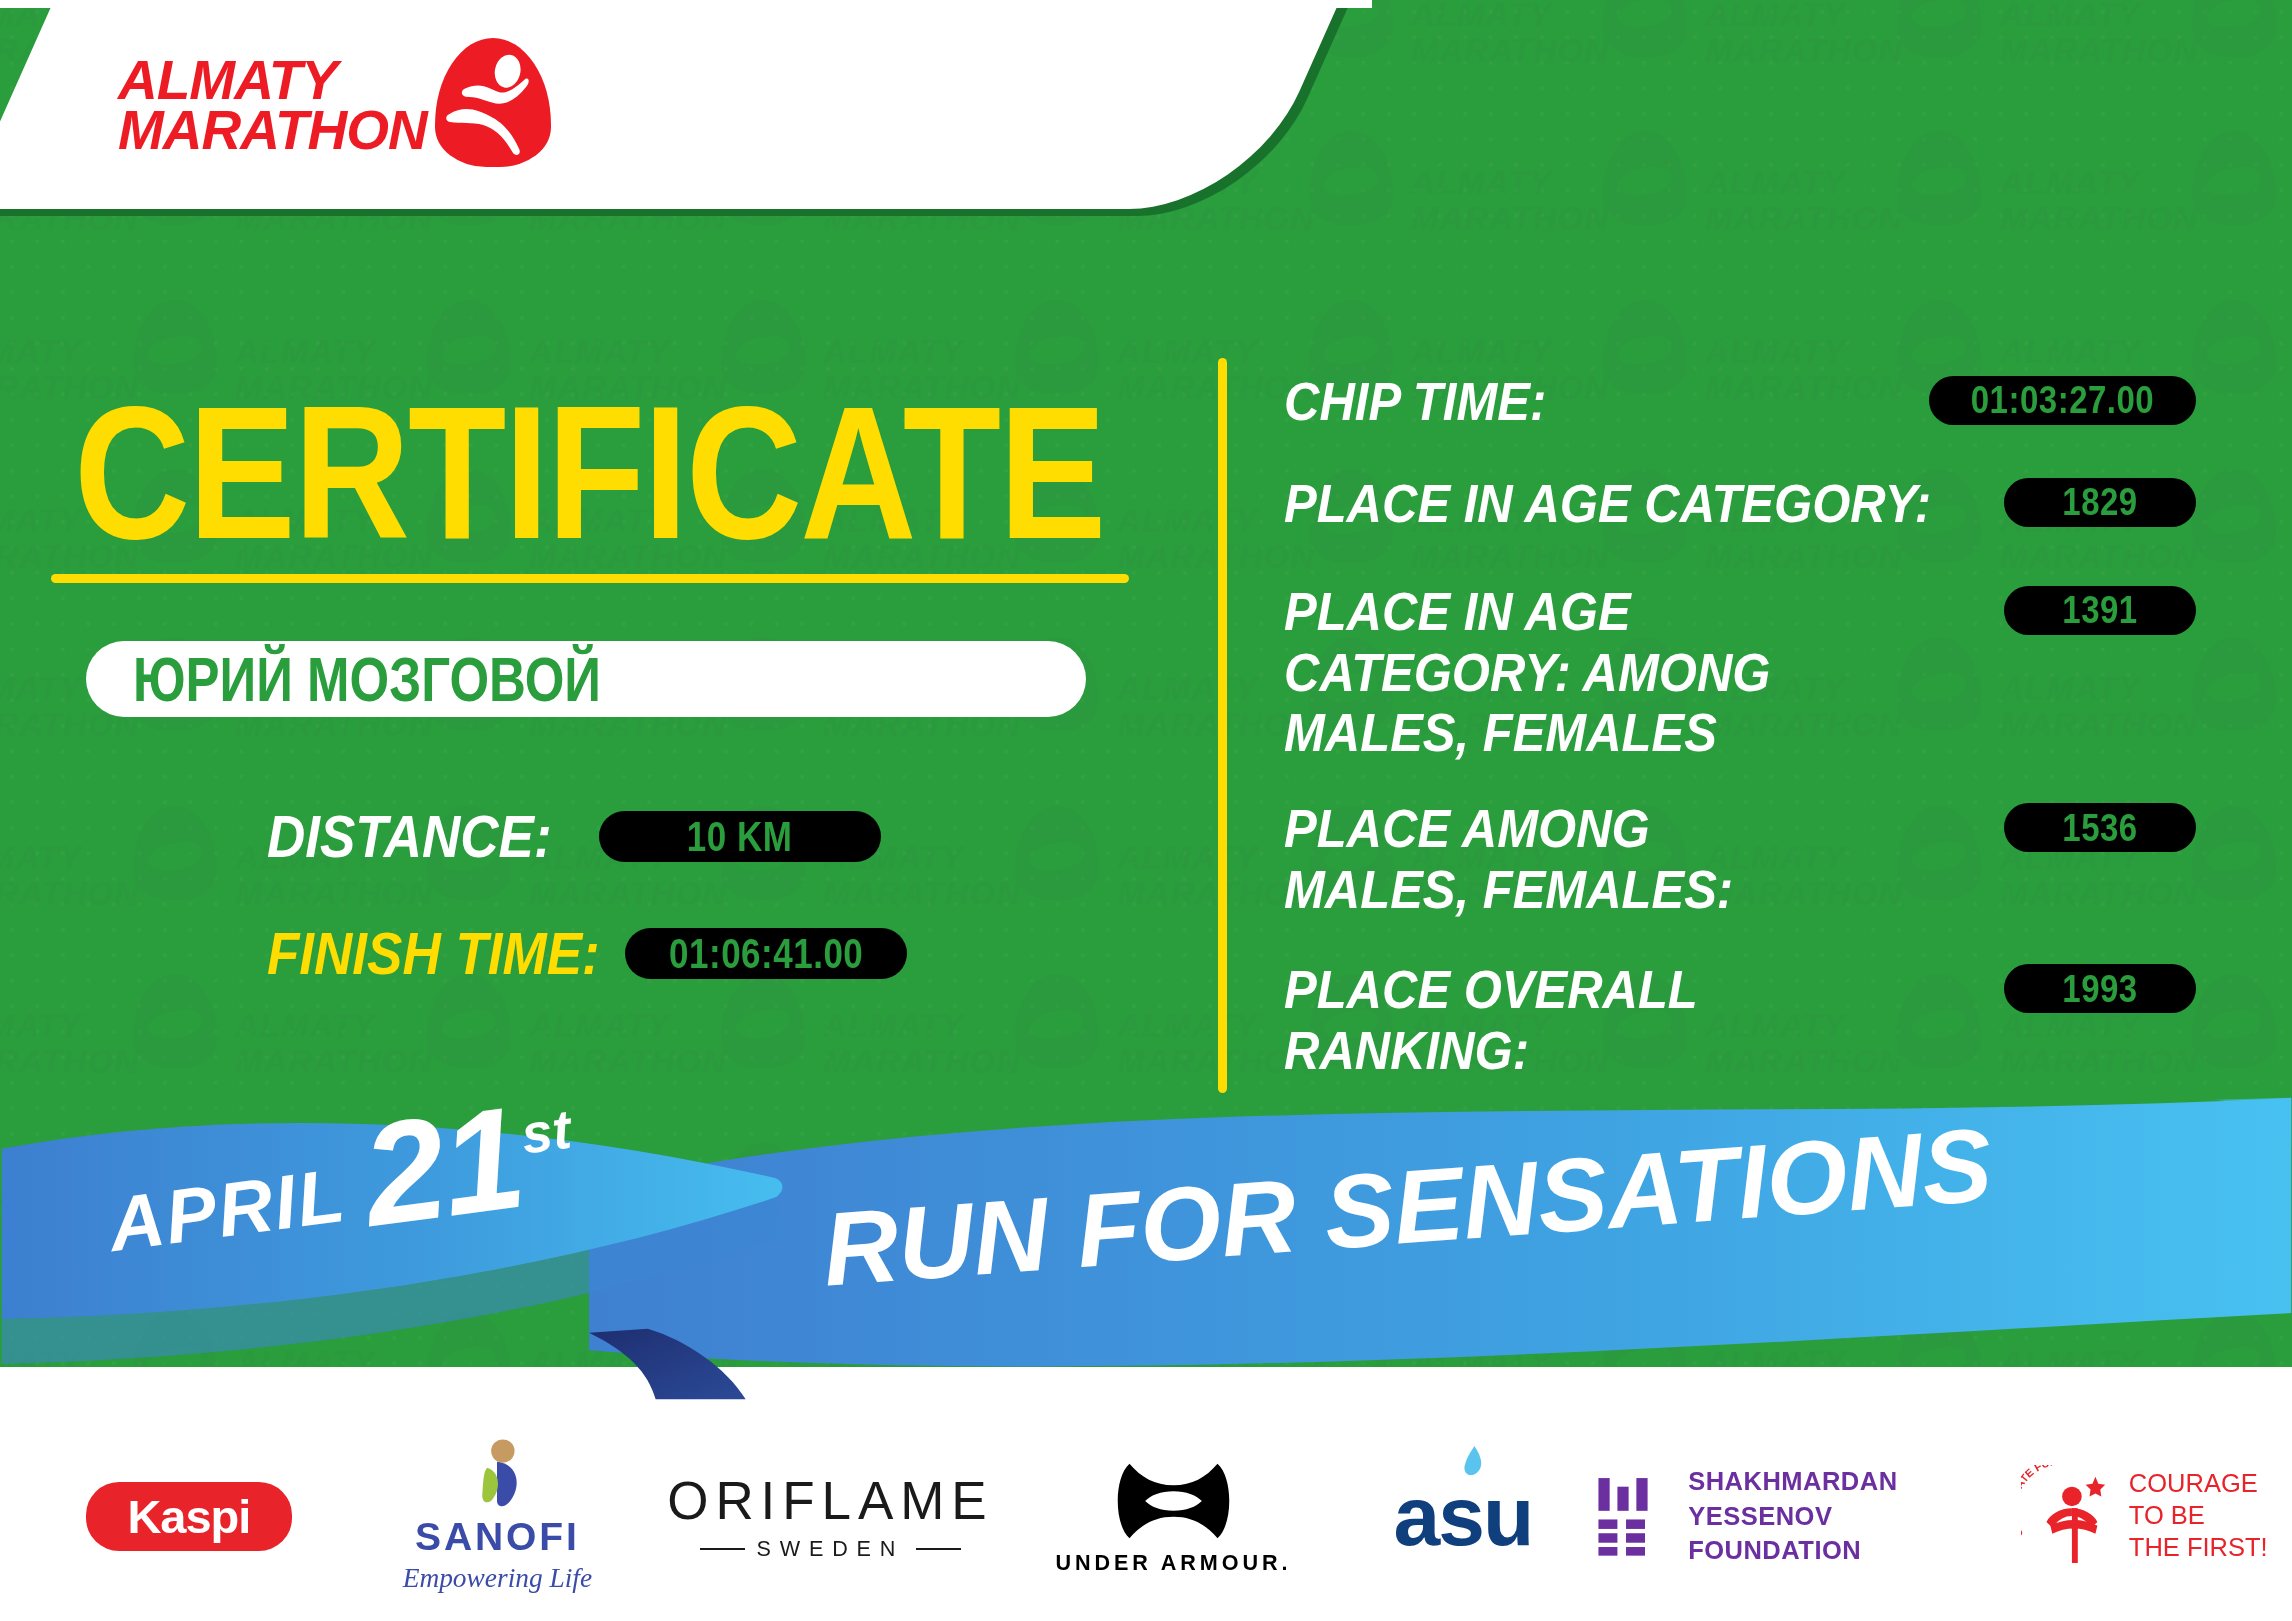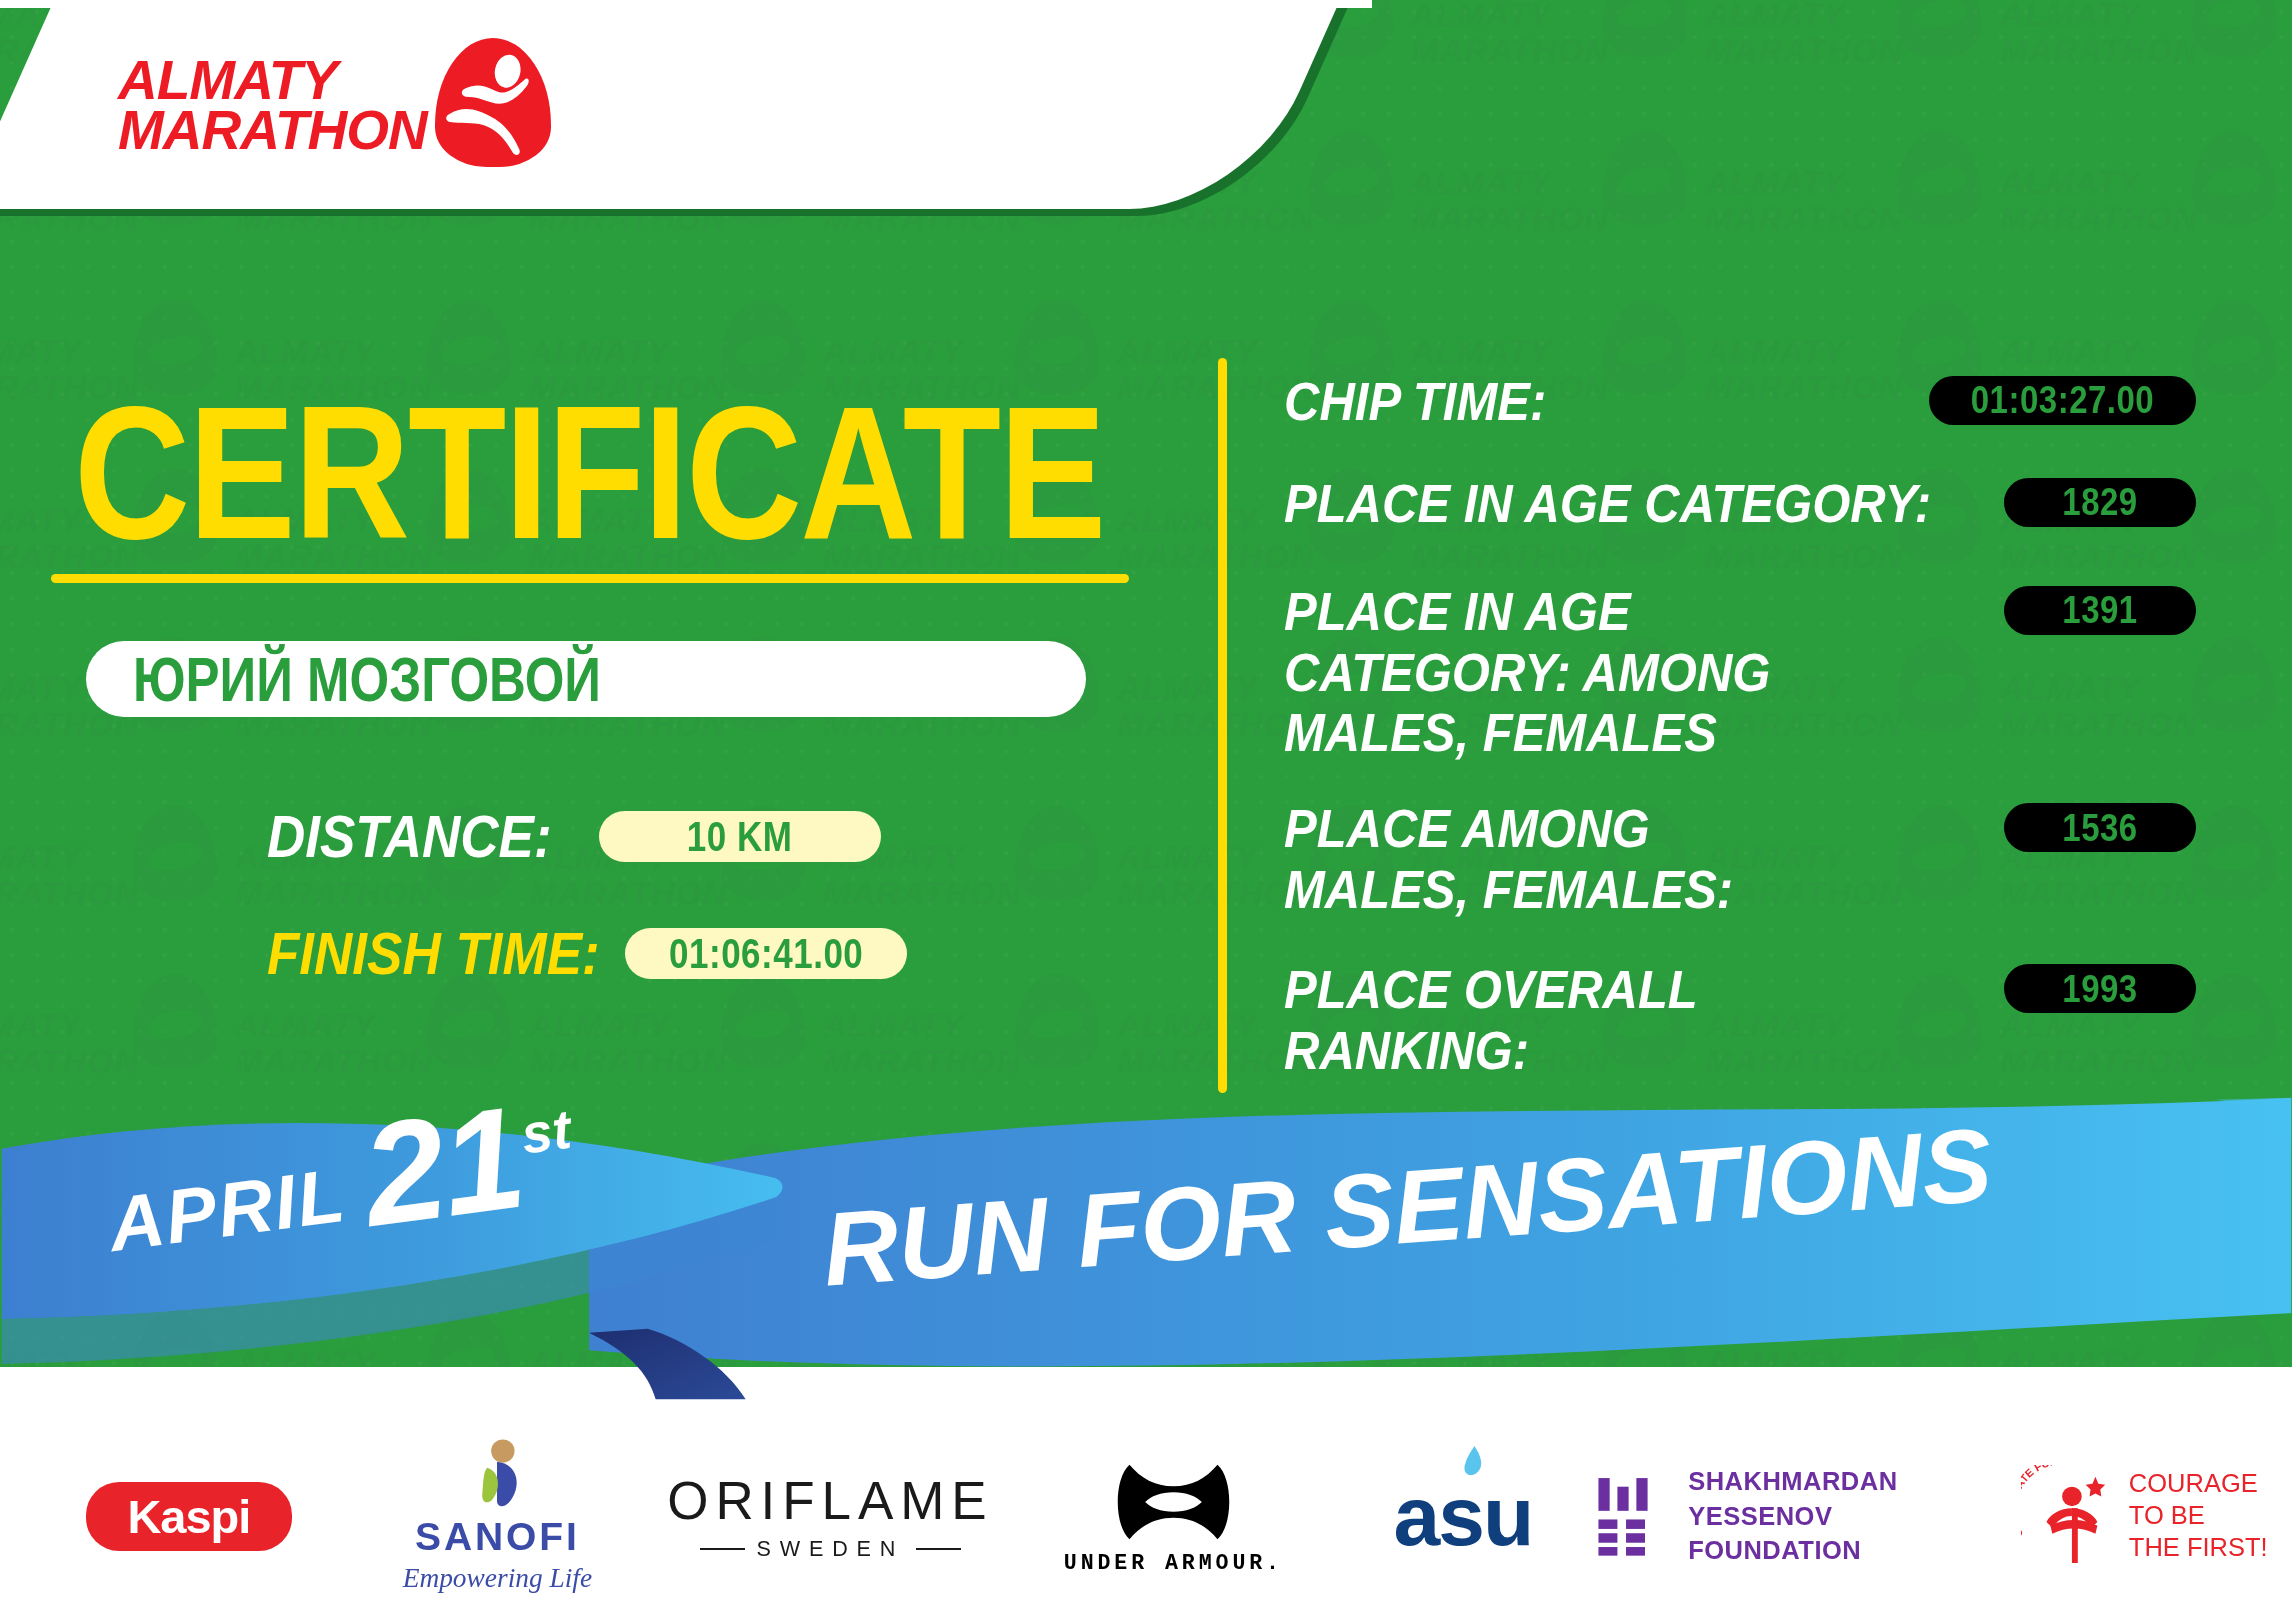--- a/index.html
+++ b/index.html
@@ -127,21 +127,21 @@
 
   .row-left{position:absolute;display:flex;align-items:center;}
   .row-left .lbl{
     font-weight:bold;font-style:italic;font-size:53px;letter-spacing:0px;
     transform:scaleY(1.12);transform-origin:left center;
     font-family:"Liberation Sans",sans-serif;white-space:nowrap;
   }
   .lbl-white{color:#ffffff;}
   .lbl-yellow{color:#FFDD00;}
   .val-pill{
-    background:#fef9c3;border-radius:25.5px;height:51px;
+    background:#000000;border-radius:25.5px;height:51px;
     display:flex;align-items:center;justify-content:center;
     color:#2a9d3c;font-weight:bold;font-size:35px;
     transform-origin:center;
     font-family:"Liberation Sans",sans-serif;
   }
   .val-pill span{transform:scaleY(1.2);display:block;letter-spacing:0.5px;}
 
   
   .divider{
     position:absolute;left:1218px;top:358px;width:8.8px;height:735px;
@@ -230,21 +230,21 @@
     display:flex;align-items:center;gap:11.8px;margin-top:5.9px;
   }
   .sp-oriflame-sub .ln{width:45px;height:2px;background:#1a1a1a;}
   .sp-oriflame-sub .tx{
     color:#1a1a1a;font-size:21.6px;letter-spacing:8.8px;
     font-family:Liberation Sans, sans-serif;
   }
   .sp-ua{display:flex;flex-direction:column;align-items:center;}
   .sp-ua-word{
     color:#000;font-weight:bold;font-size:21.6px;letter-spacing:3.9px;margin-top:4px;
-    font-family:Liberation Mono, monospace;
+    font-family:Liberation Sans, sans-serif;
   }
   .sp-asu-word{
     color:#103F7E;font-weight:bold;font-size:84px;letter-spacing:-2px;
     font-family:"Liberation Sans",sans-serif;
   }
   .sp-yessenov{display:flex;align-items:center;gap:25.5px;}
   .sp-yessenov-text{
     color:#6B2FA0;font-weight:bold;font-size:25.5px;line-height:1.35;
     letter-spacing:0.5px;font-family:Liberation Sans, sans-serif;
   }

